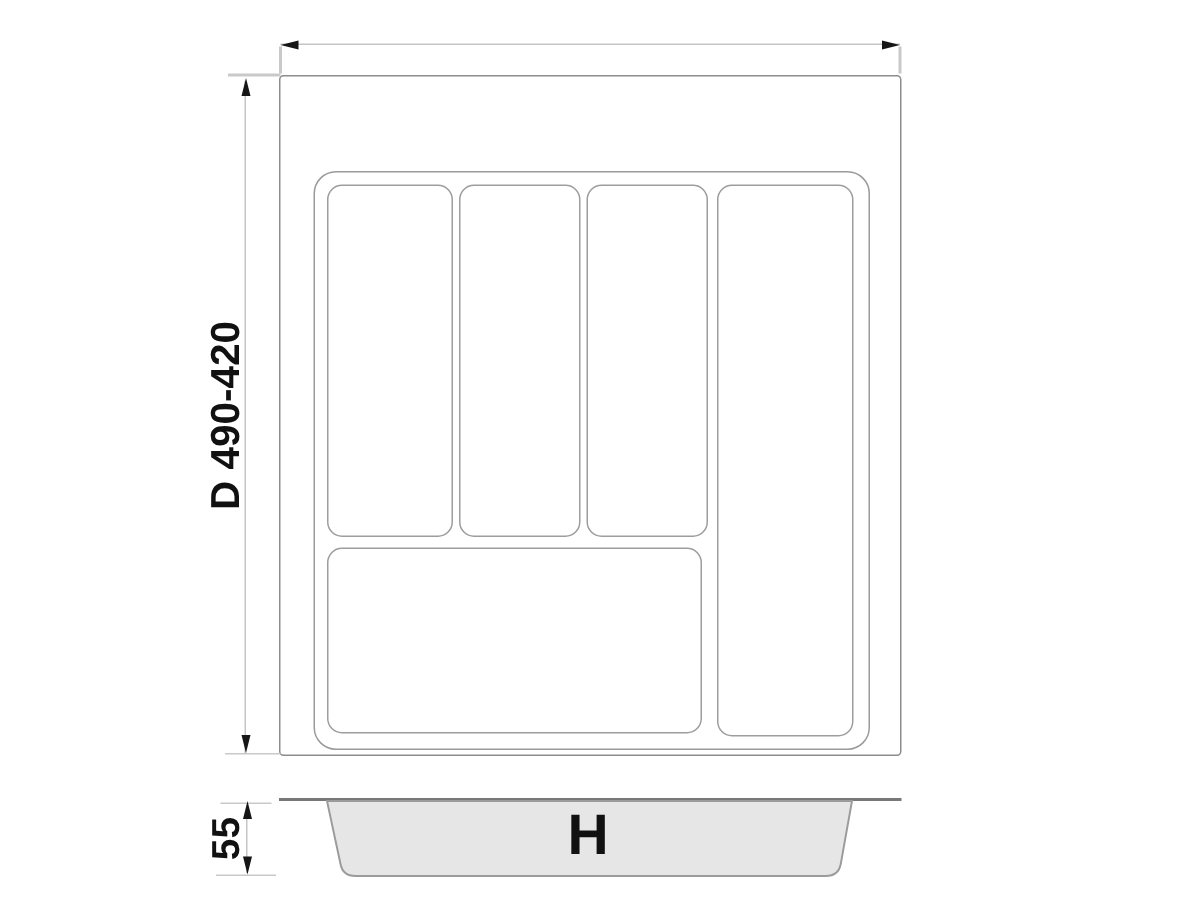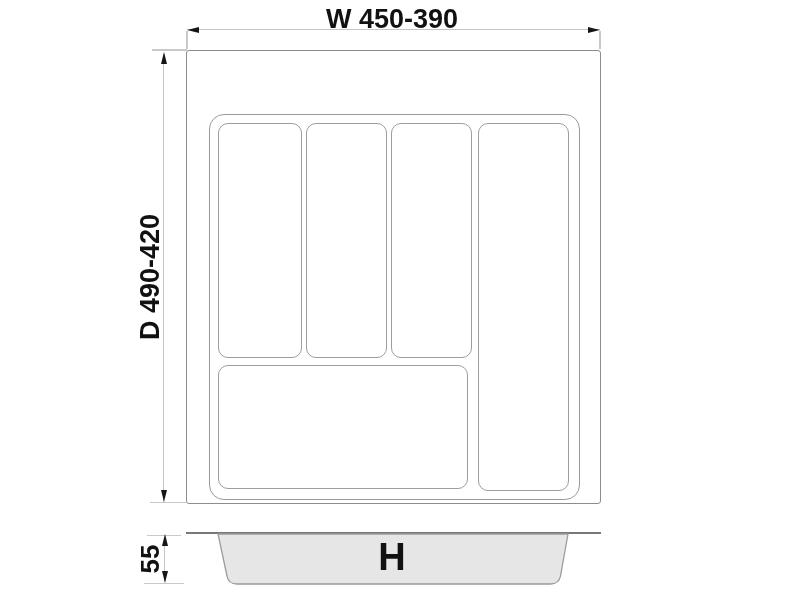--- a/index.html
+++ b/index.html
@@ -94,21 +94,20 @@
   <div class="abs comp comp-2"></div>
   <div class="abs comp comp-3"></div>
   <div class="abs comp comp-4"></div>
   <div class="abs comp comp-5"></div>
 
   <div class="abs dim-line w-line"></div>
   <div class="abs ext-line w-ext-l"></div>
   <div class="abs ext-line w-ext-r"></div>
   <div class="abs arr arr-left  w-arr-l"></div>
   <div class="abs arr arr-right w-arr-r"></div>
-  <div class="abs dim-text w-label">W 450-390</div>
 
   <div class="abs dim-line d-line"></div>
   <div class="abs ext-line d-ext-t"></div>
   <div class="abs ext-line d-ext-b"></div>
   <div class="abs arr arr-up   d-arr-u"></div>
   <div class="abs arr arr-down d-arr-d"></div>
   <div class="abs dim-text rot d-label">D 490-420</div>
 
   <div class="abs rim-line"></div>
   <svg class="abs side-svg" width="420" height="55" viewBox="0 0 420 55">

